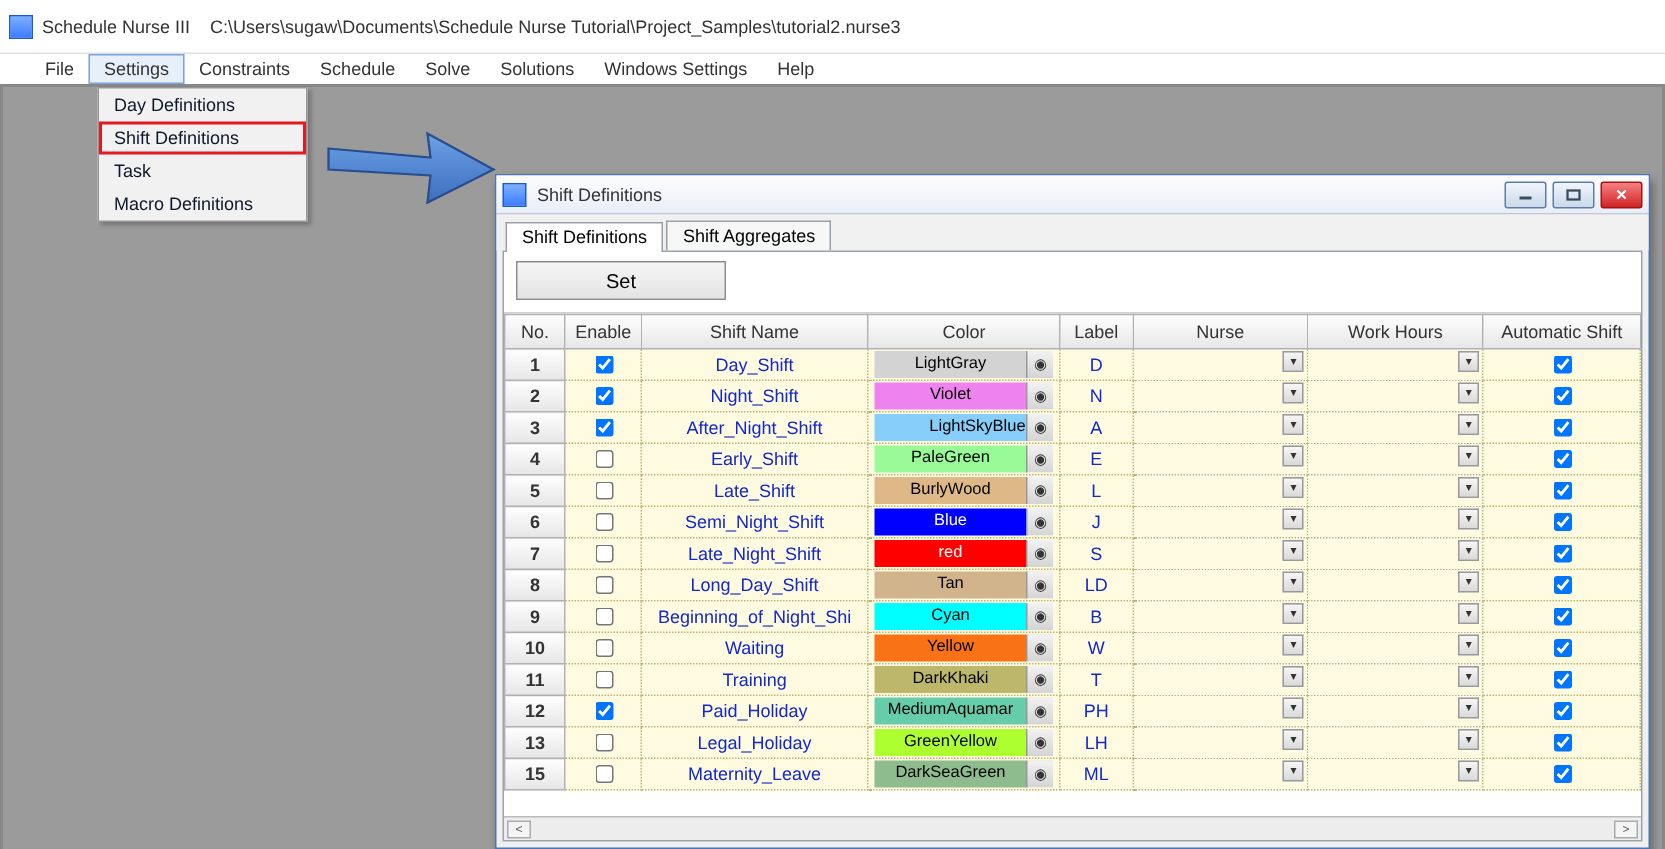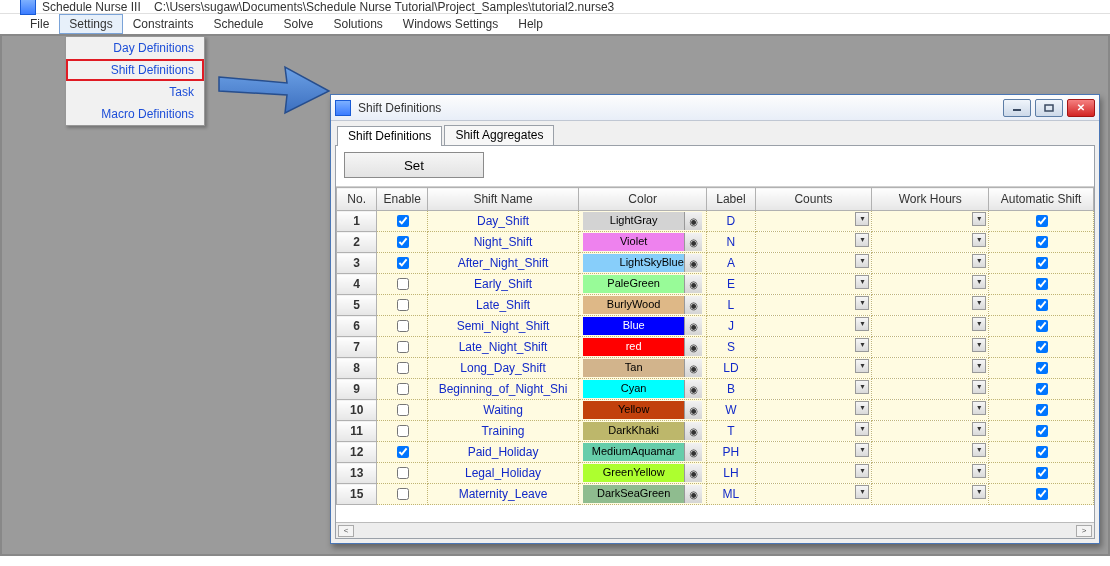--- a/index.html
+++ b/index.html
@@ -9,22 +9,22 @@
     font-size: 12px;
     background: #fff;
     width: 1110px;
     height: 566px;
     overflow: hidden;
     position: relative;
   }
   .titlebar {
     display: flex;
     align-items: center;
-    height: 14px;
-    padding: 0 20px;
+    height: 36px;
+    padding: 0 6px;
     background: #fff;
     border-bottom: 1px solid #e0e0e0;
   }
   .app-icon {
     width: 16px; height: 16px;
     background: linear-gradient(#7db0ff,#3b7cff);
     border: 1px solid #195bd6;
     margin-right: 6px;
   }
   .titlebar .title { font-size: 12px; color:#333; }
@@ -59,23 +59,22 @@
     left: 63px;
     top: 0;
     width: 140px;
     background: #f1f1f1;
     border: 1px solid #979797;
     box-shadow: 2px 2px 3px rgba(0,0,0,0.25);
     z-index: 500;
   }
   .dropdown-item {
     padding: 4px 10px;
-    color: #1d4ed8;
+    color: #0f172a;
     cursor: default;
-    text-align: right;
   }
   .dropdown-item.highlight {
     border: 2px solid #e01b24;
     padding: 2px 8px;
   }
   
   .big-arrow {
     position:absolute;
     left: 215px;
     top: 25px;
@@ -348,21 +347,21 @@
       </div>
       <div class="grid-wrap">
         <table class="grid">
           <thead>
               <tr id="grid-head">
                 <th class="col-no">No.</th>
                 <th class="col-enable">Enable</th>
                 <th class="col-name">Shift Name</th>
                 <th class="col-color">Color</th>
                 <th class="col-label">Label</th>
-                <th class="col-counts">Counts</th>
+                <th class="col-counts">Nurse</th>
                 <th class="col-work">Work Hours</th>
                 <th class="col-auto">Automatic Shift</th>
               </tr>
             </thead>
           <tbody id="grid-body">
               <tr>
                 <td class="rowhead">1</td>
                 <td class="enable"><input type="checkbox" checked="" style=""></td>
                 <td class="name">Day_Shift</td>
                 <td class="color-cell">
@@ -531,21 +530,21 @@
                   <div class="dd-btn">▾</div>
                 </td>
                 <td class="auto"><input type="checkbox" checked="" style=""></td>
               </tr>
               <tr>
                 <td class="rowhead">10</td>
                 <td class="enable"><input type="checkbox" style=""></td>
                 <td class="name">Waiting</td>
                 <td class="color-cell">
                   <div class="color-swatch">
-                    <div class="cname" style="background: #c2410c;">Yellow</div>
+                    <div class="cname" style="background: #f97316;">Yellow</div>
                     <div class="swatch-btn">◉</div>
                   </div>
                 </td>
                 <td class="label">W</td>
                 <td class="counts">
                   <div class="dd-btn">▾</div>
                 </td>
                 <td class="workhours">
                   <div class="dd-btn">▾</div>
                 </td>

